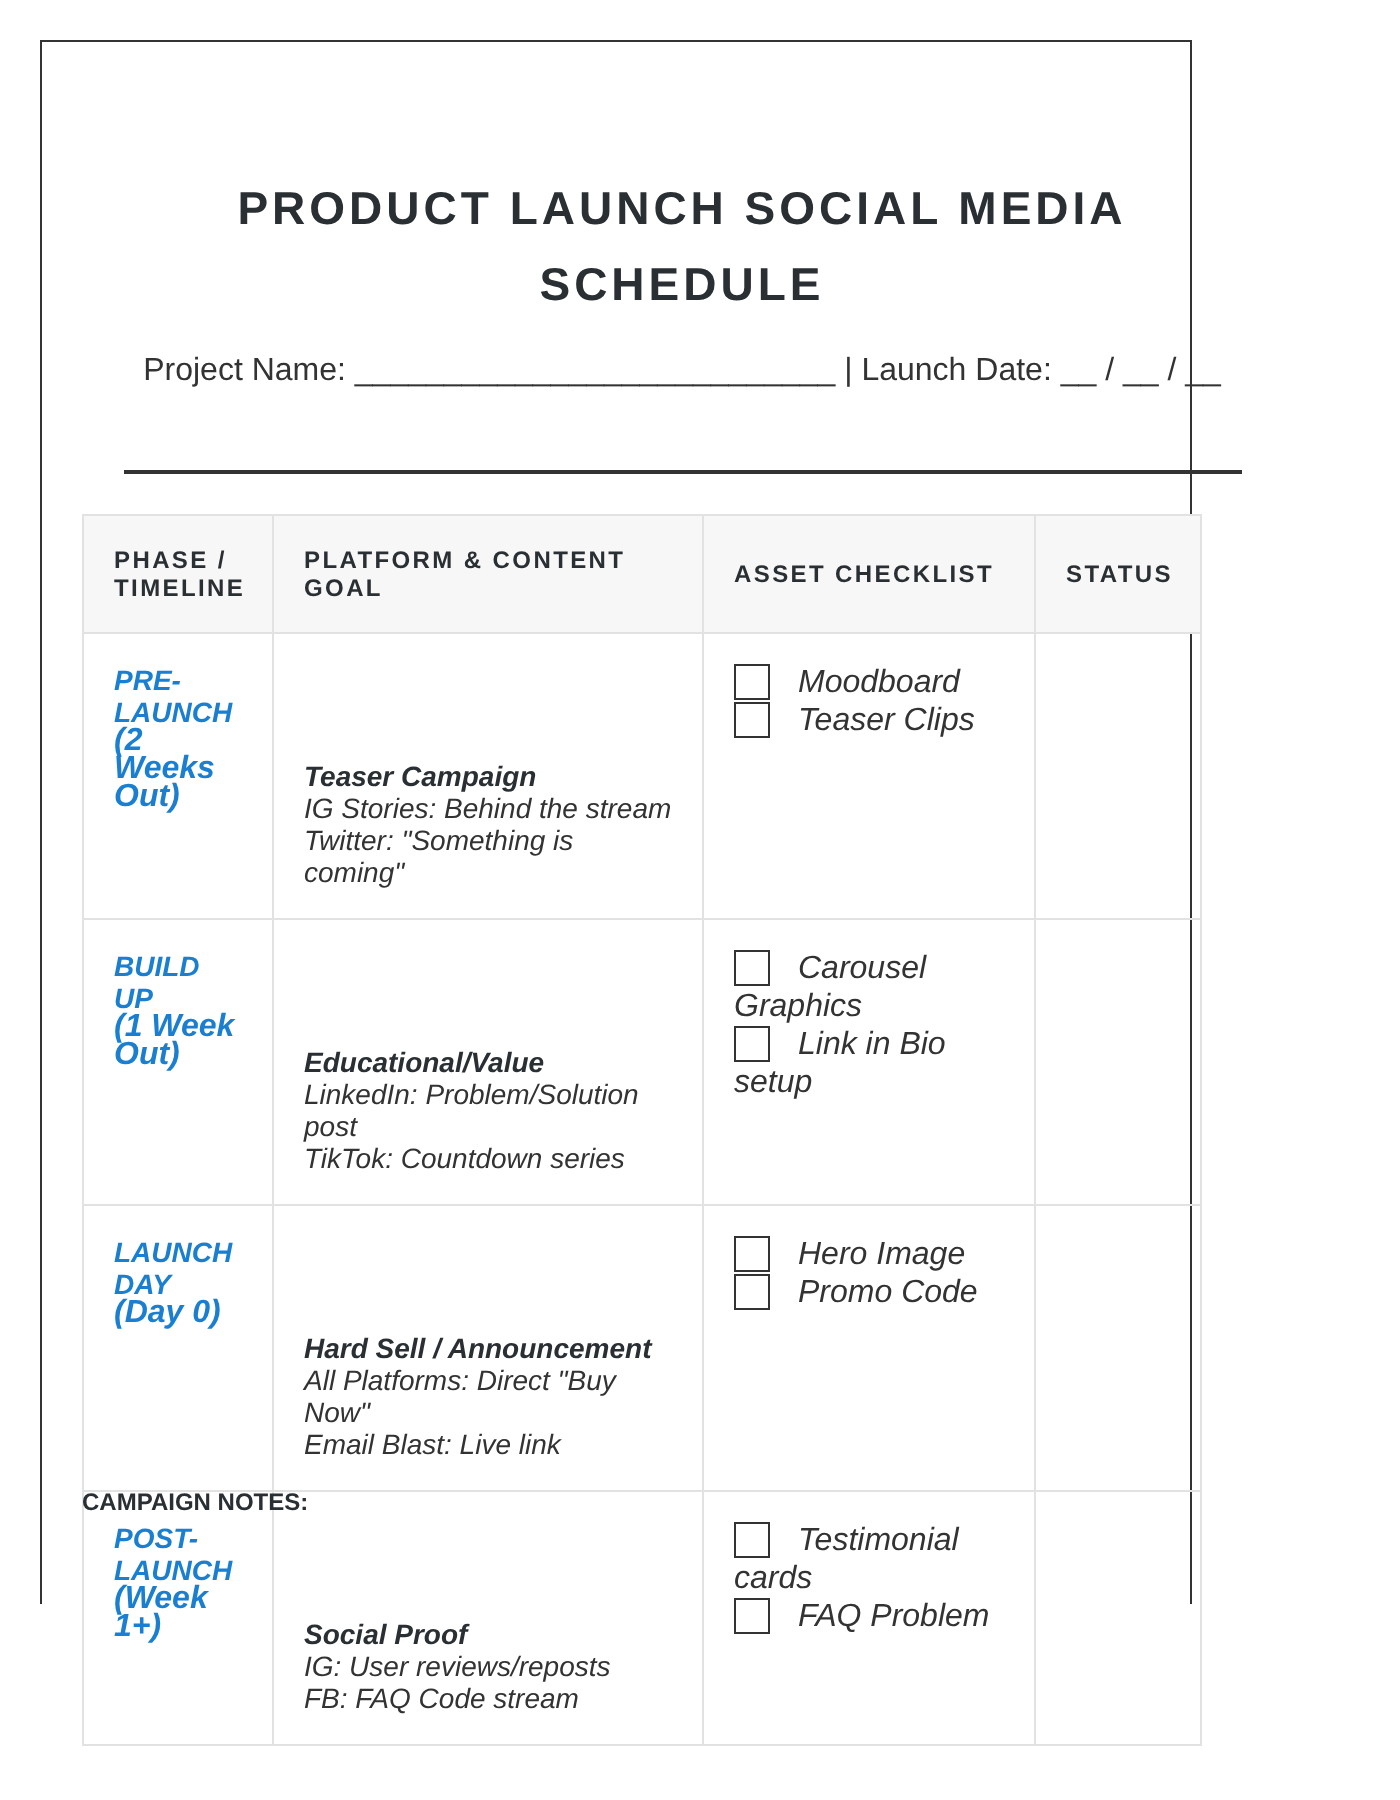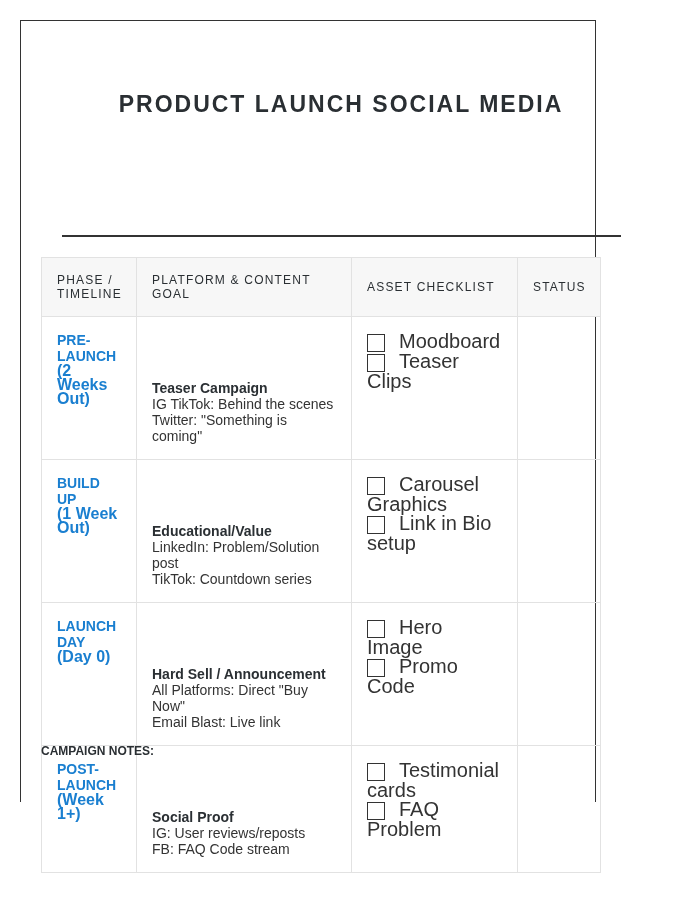--- a/index.html
+++ b/index.html
@@ -19,43 +19,45 @@
   }
   .rule {
     position: absolute; left: 41px; top: 214px; width: 559px; height: 2px; background: #333;
   }
   table {
     position: absolute; left: 41px; top: 257px; width: 559px;
     border-collapse: collapse; table-layout: fixed;
   }
   th, td { border: 1px solid #e2e2e2; vertical-align: top; text-align: left; }
   th {
-    background: #f7f7f7; font-size: 12px; letter-spacing: 1.2px; font-weight: normal; color: #2a2f33;
+    background: #f7f7f7; font-size: 12px; letter-spacing: 1.2px; font-weight: bold; color: #2a2f33;
     padding: 14px 15px; line-height: 14px; vertical-align: middle; height: 30px;
   }
-  td { padding: 15px; font-size: 14px; line-height: 16px; color: #333; }
+  td { padding: 15px; font-size: 14px; line-height: 16px; color: #333; font-style: italic; }
   .phase { color: #1a7fd0; font-weight: bold; font-size: 14px; line-height: 16px; }
   .phase-sub { color: #1a7fd0; font-weight: bold; font-size: 16px; line-height: 14px; }
   .goal-title { font-weight: bold; color: #2a2f33; margin-top: 48px; }
-  .check-item { font-size: 20px; line-height: 19px; }
+  .check-item { font-size: 16px; line-height: 19px; }
   .box {
     display: inline-block; width: 18px; height: 18px; border: 1.5px solid #333; box-sizing: border-box;
     vertical-align: -4px; margin-right: 14px; background: #fff;
   }
   .notes {
     position: absolute; left: 41px; top: 744px; font-weight: bold; font-size: 12px; color: #2a2f33; text-align: right;
   }
 </style>
 </head>
 <body>
 
 <div class="page">
   <div class="title">
     <div>PRODUCT LAUNCH SOCIAL MEDIA</div>
+    <div>SCHEDULE</div>
   </div>
+  <div class="meta">Project Name: ___________________________ | Launch Date: __ / __ / __</div>
   <div class="rule"></div>
 </div>
 
 <table>
   <colgroup>
     <col style="width:95px">
       <col style="width:215px">
       <col style="width:166px">
       <col style="width:83px">
   </colgroup>
@@ -68,21 +70,21 @@
     </tr>
   </thead>
   <tbody>
     <tr style="height:111px">
       <td>
         <div class="phase">PRE-LAUNCH</div>
         <div class="phase-sub">(2 Weeks Out)</div>
       </td>
       <td>
         <div class="goal-title">Teaser Campaign</div>
-        <div>IG TikTok: Behind the scenes</div>
+        <div>IG Stories: Behind the stream</div>
         <div>Twitter: "Something is coming"</div>
       </td>
       <td>
         <div class="check-item"><span class="box"></span><span>Moodboard</span></div>
         <div class="check-item"><span class="box"></span><span>Teaser Clips</span></div>
       </td>
       <td></td>
     </tr>
     <tr style="height:103px">
       <td>

